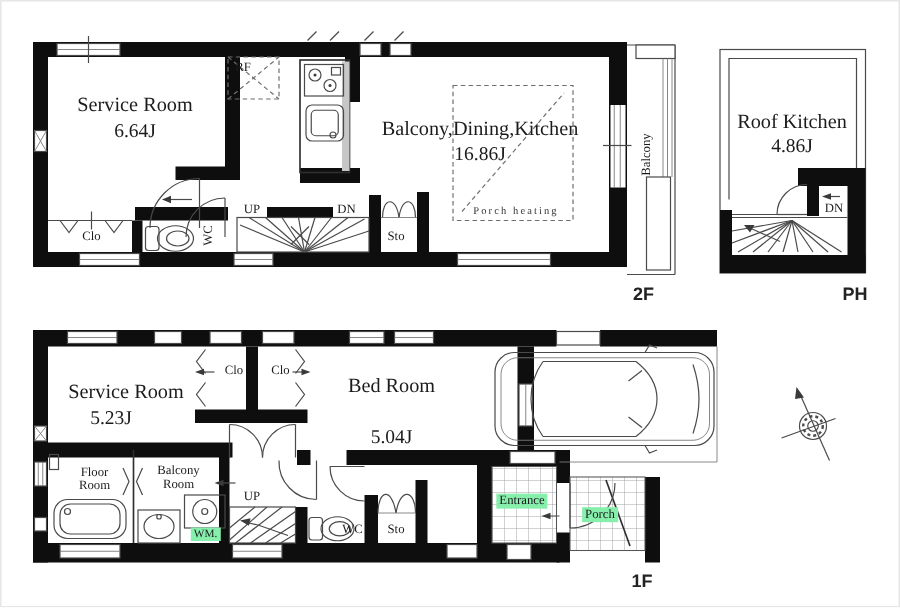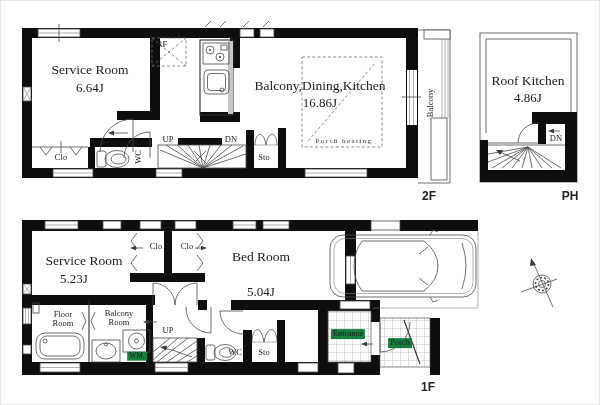--- a/index.html
+++ b/index.html
@@ -18,21 +18,21 @@
   .ah{fill:#3a3a3a;stroke:none;}
   .lbl{position:absolute;transform:translate(-50%,-50%);color:#1b1b1b;white-space:nowrap;
        text-align:center;line-height:1.15;}
   .room{font-size:13.5px;}
   .area{font-size:13px;}
   .small{font-size:8.5px;}
   .tiny{font-size:7.5px;}
   .vert{transform:translate(-50%,-50%) rotate(-90deg);}
   .floorlab{font-family:Liberation Sans, sans-serif;font-weight:700;font-size:12px;color:#222;}
   .heat{font-size:7px;letter-spacing:1.4px;color:#333;}
-  .bg{background:#15803d;padding:0 2px;}
+  .bg{background:#86efac;padding:0 2px;}
   .two{line-height:1.05;}
   .two span{display:block;}
 </style>
 </head>
 <body>
 
 <div class="stage">
 <svg width="600" height="405" viewBox="0 0 600 405">
   <defs>
     <pattern id="tile" width="8" height="8" patternUnits="userSpaceOnUse">

